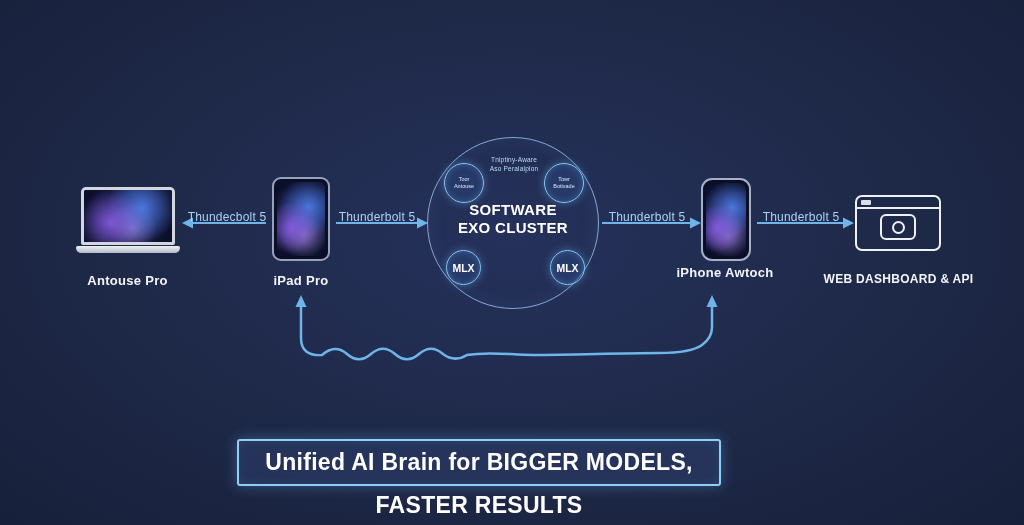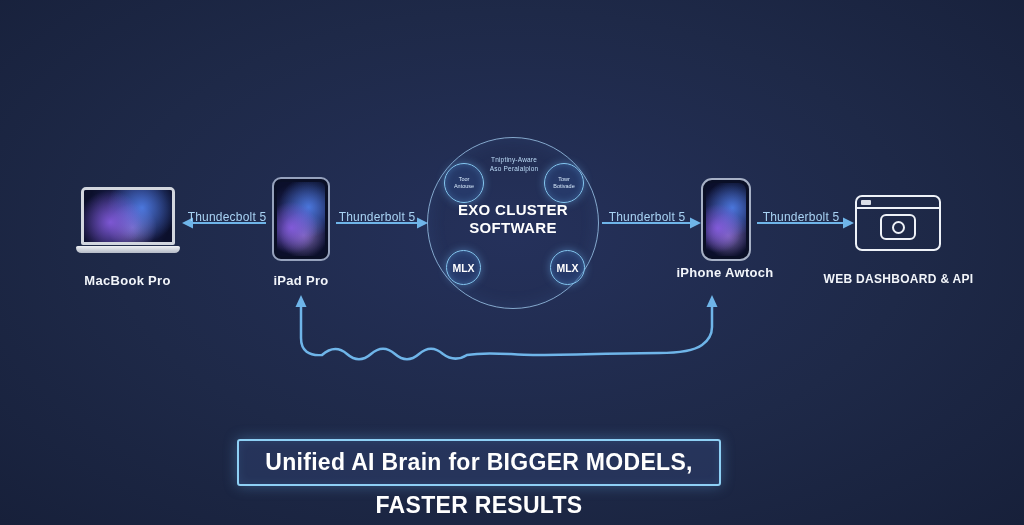--- a/index.html
+++ b/index.html
@@ -146,21 +146,21 @@
     <polygon points="301,295 295.5,307 306.5,307" fill="#6fb5e9"></polygon>
     <polygon points="712,295 706.5,307 717.5,307" fill="#6fb5e9"></polygon>
   </svg>
 
   <div class="macbook">
     <div class="mb-screen">
       <span class="nebula"></span>
     </div>
     <div class="mb-base"></div>
   </div>
-  <div class="device-label" style="left:60px; top:273px; width:135px;">MacBook Pro</div>
+  <div class="device-label" style="left:60px; top:273px; width:135px;">Antouse Pro</div>
 
   <div class="ipad">
     <span class="nebula"></span>
   </div>
   <div class="device-label" style="left:246px; top:273px; width:110px;">iPad Pro</div>
 
   <div class="tb-label" style="left:182px; top:210px;">Thundecbolt 5</div>
   <div class="tb-label" style="left:332px; top:210px;">Thunderbolt 5</div>
   <div class="tb-label" style="left:602px; top:210px;">Thunderbolt 5</div>
   <div class="tb-label" style="left:756px; top:210px;">Thunderbolt 5</div>
@@ -172,22 +172,22 @@
     </div>
     <div class="cnode node-tl">
       <div>Toor</div>
       <div>Antouse</div>
     </div>
     <div class="cnode node-tr">
       <div>Towr</div>
       <div>Botivade</div>
     </div>
     <div class="cluster-title">
+      <div>SOFTWARE</div>
       <div>EXO CLUSTER</div>
-      <div>SOFTWARE</div>
     </div>
     <div class="cnode node-ml">
       <div>MLX</div>
     </div>
     <div class="cnode node-mr">
       <div>MLX</div>
     </div>
   </div>
 
   <div class="iphone">

